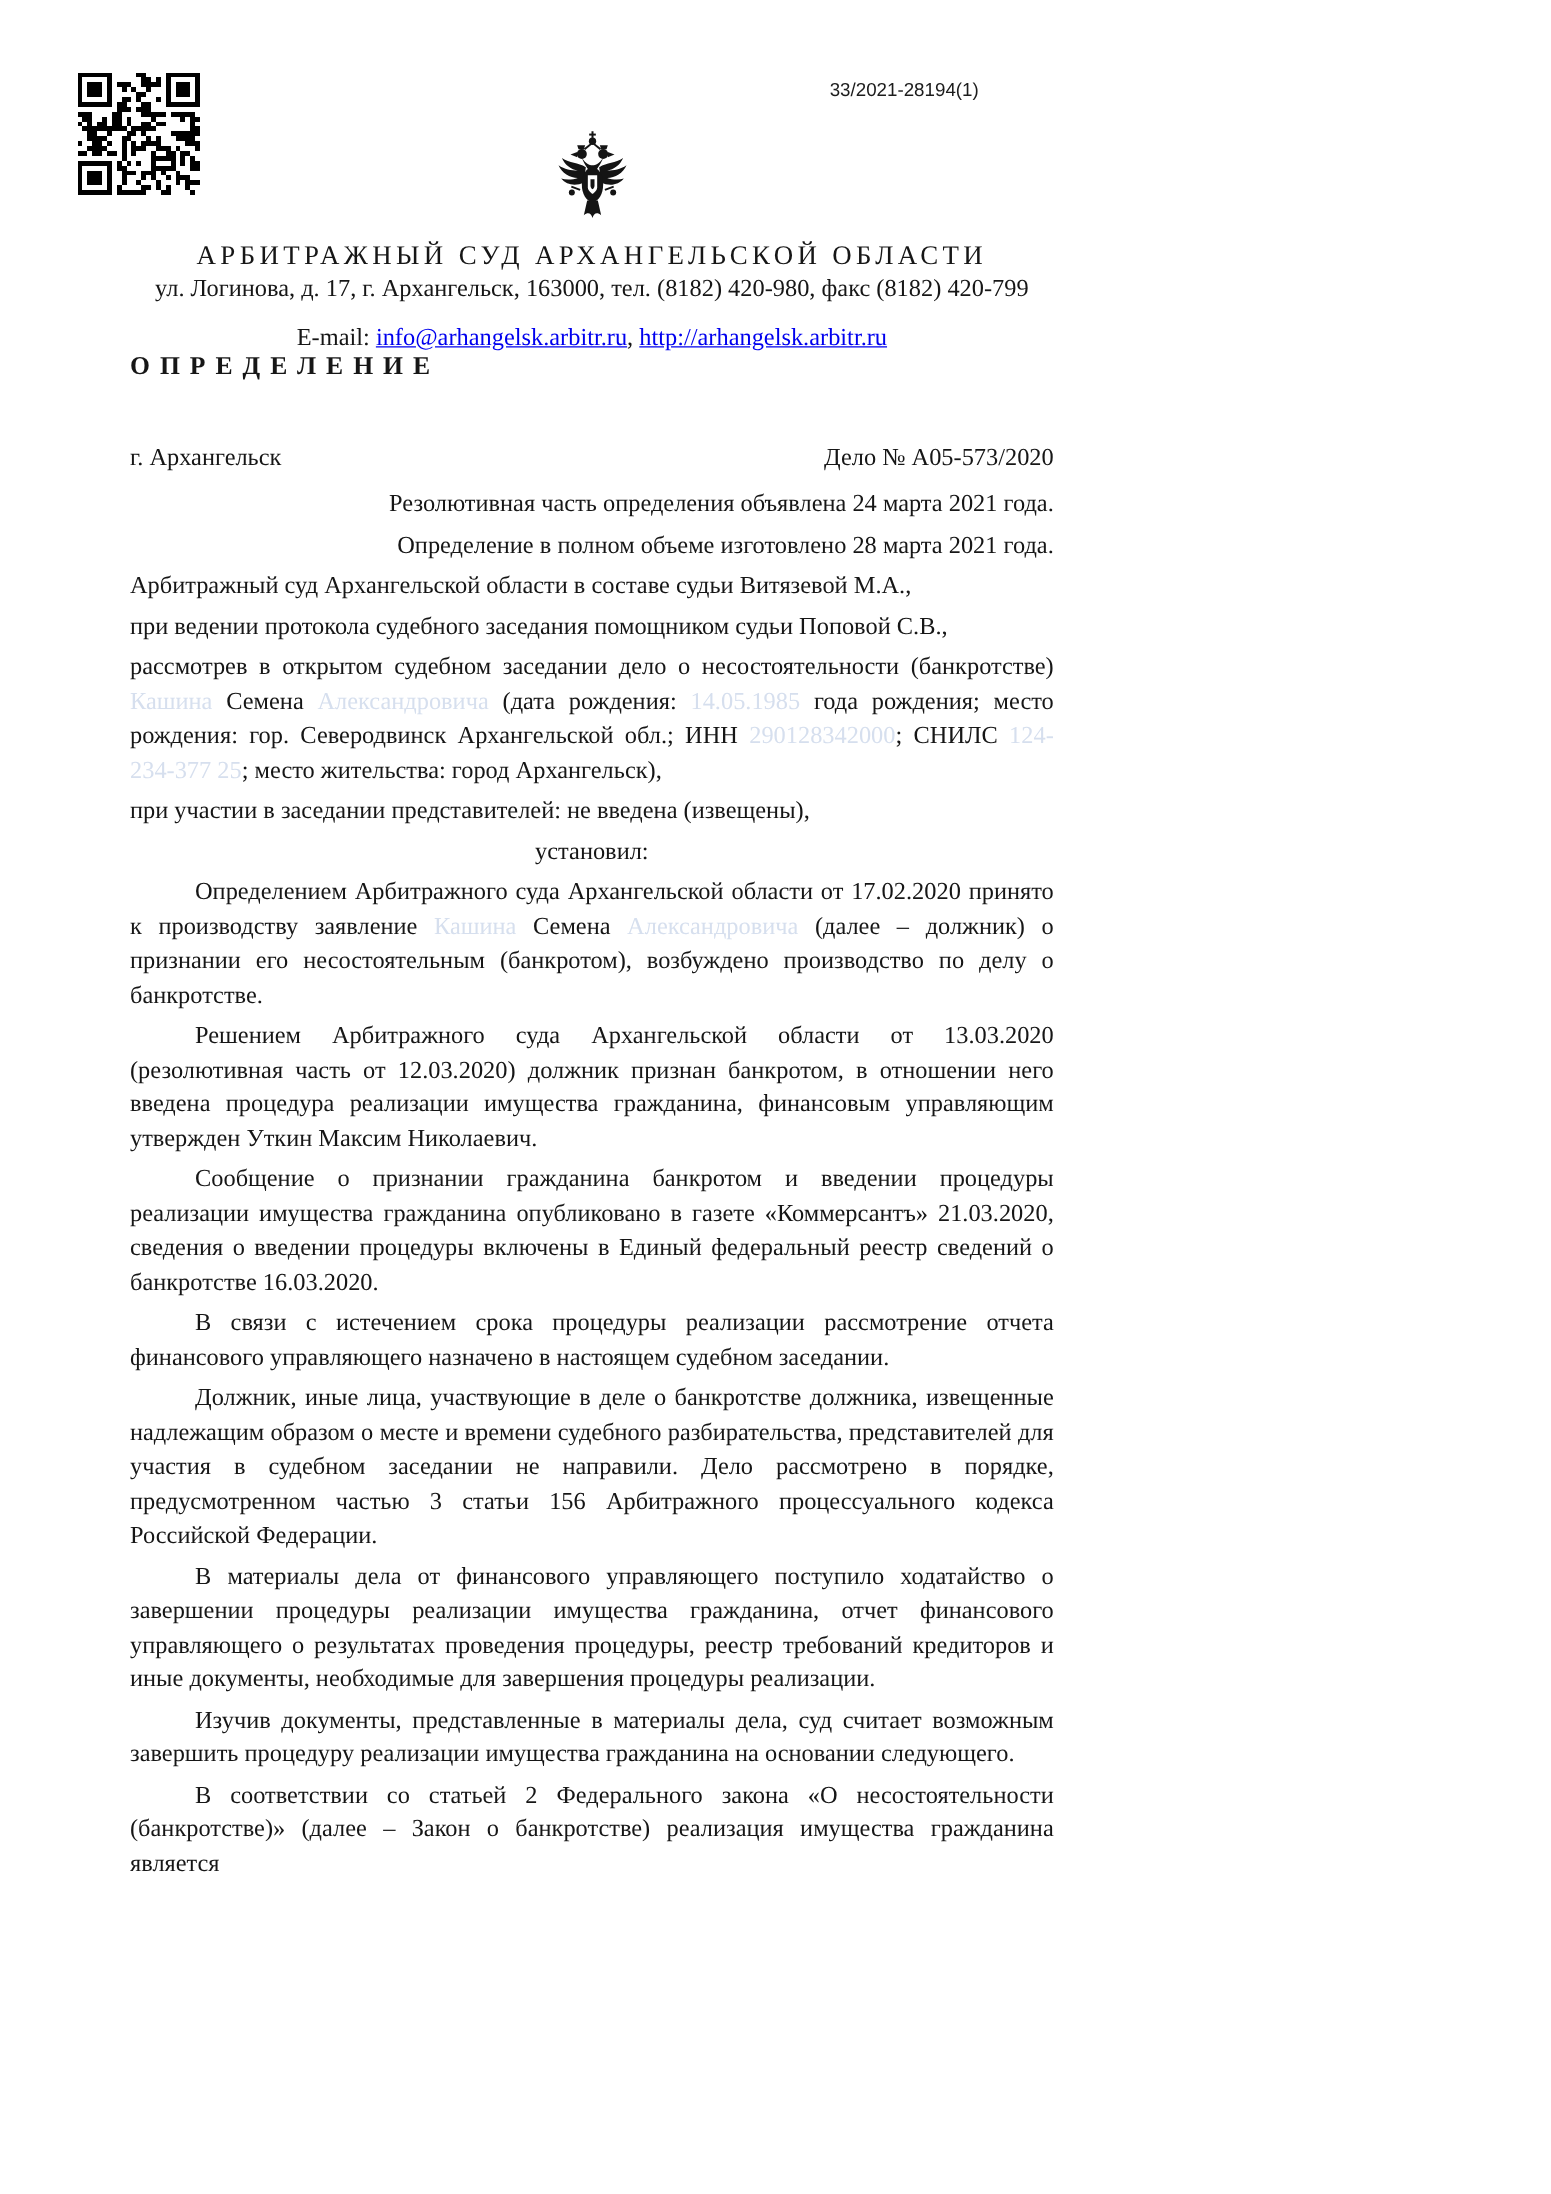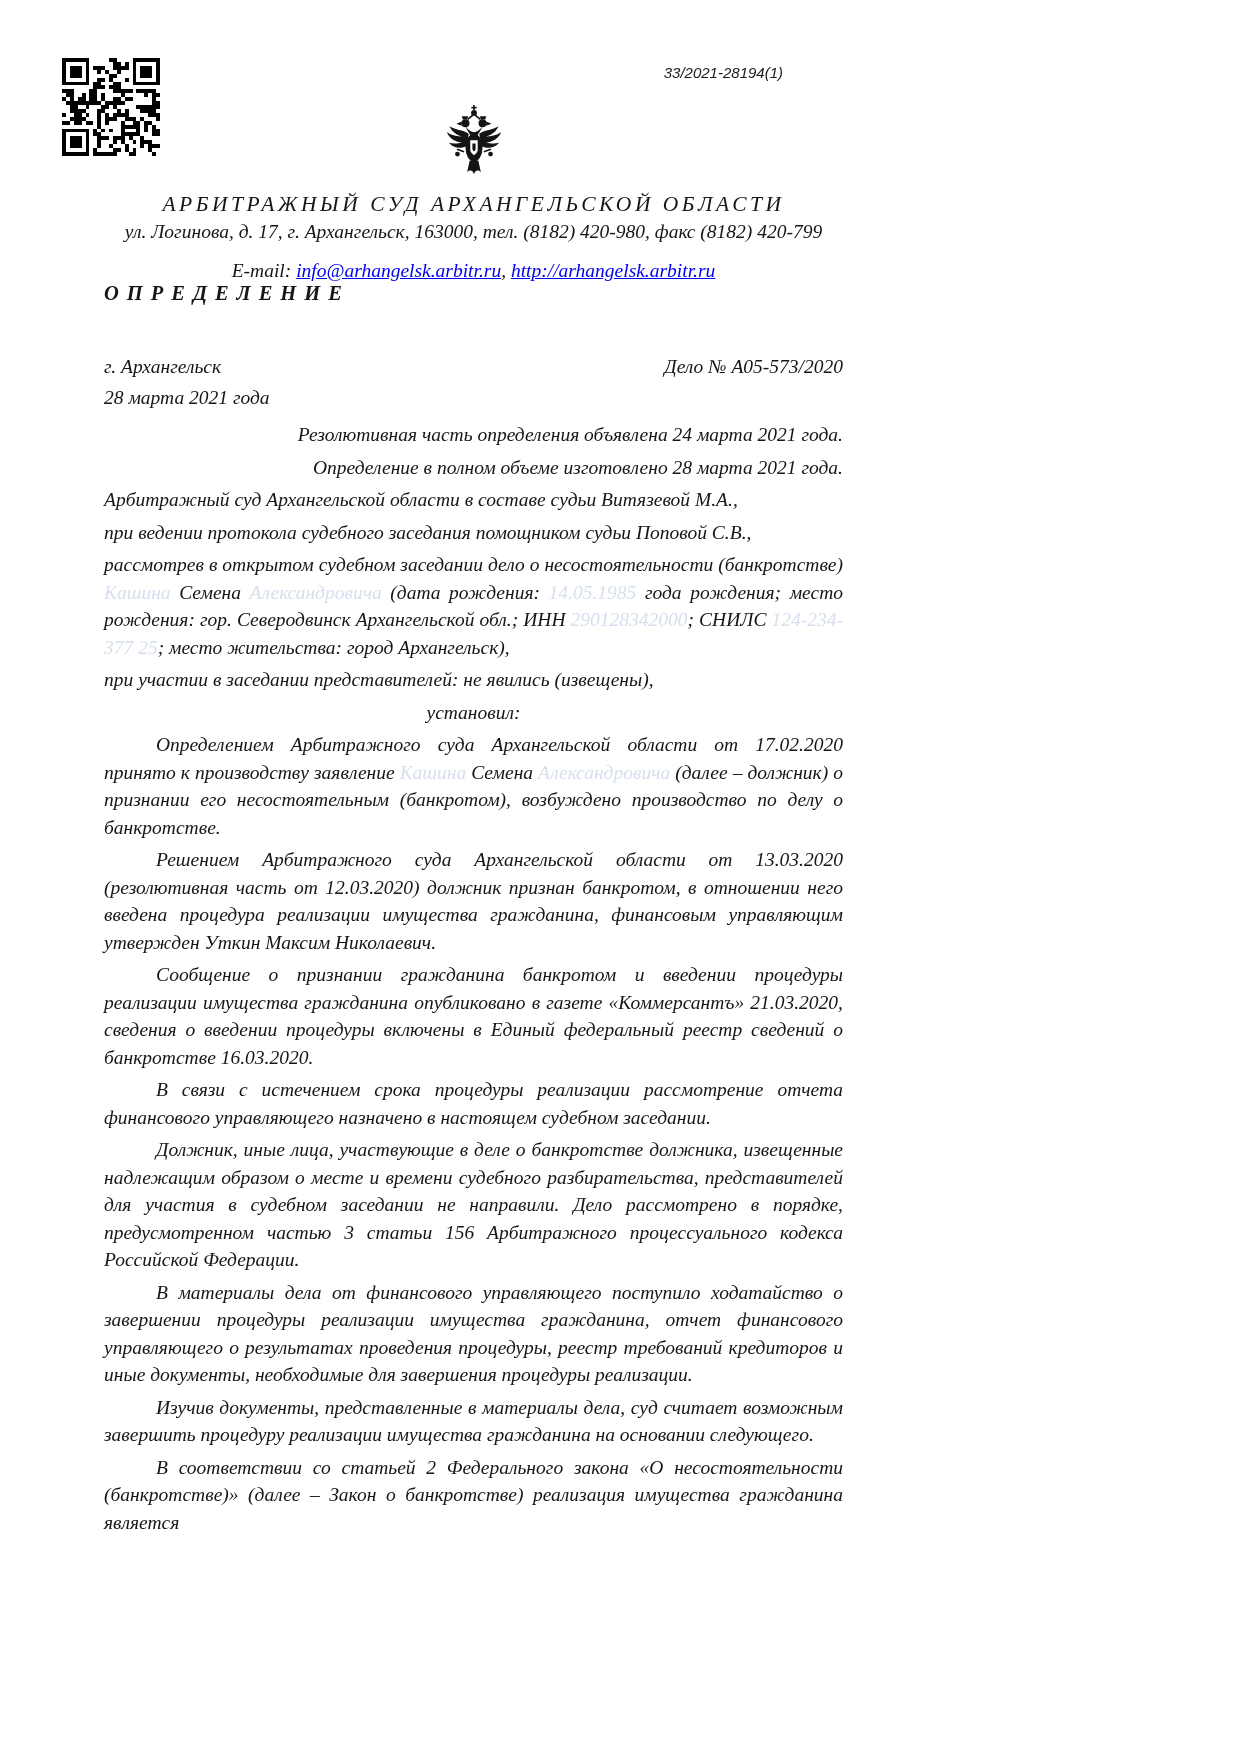--- a/index.html
+++ b/index.html
@@ -10,21 +10,20 @@
   *{margin:0;padding:0;box-sizing:border-box;}
   html,body{background:#ffffff;}
   .page{
     position:relative;
     width:999px;
     height:1755px;
     background:#ffffff;
     font-family:"Liberation Serif","DejaVu Serif",serif;
     color:var(--ink);
     overflow:hidden;
-    font-style:italic;
   }
   .content{
     padding:0 156px 0 104px;
   }
   .qr{
     position:absolute;
     left:62px;top:58px;
     width:98px;height:98px;
   }
   .qr svg{width:100%;height:100%;display:block;}
@@ -362,29 +361,28 @@
     <div class="court-name">АРБИТРАЖНЫЙ СУД АРХАНГЕЛЬСКОЙ ОБЛАСТИ</div>
     <div class="court-address">ул. Логинова, д. 17, г. Архангельск, 163000, тел. (8182) 420-980, факс (8182) 420-799</div>
     <div class="court-contact"><span>E-mail: </span><a>info@arhangelsk.arbitr.ru</a><span>, </span><a>http://arhangelsk.arbitr.ru</a></div>
 
     <div class="doc-title">ОПРЕДЕЛЕНИЕ</div>
 
     <div class="case-row">
       <span>г. Архангельск</span>
       <span>Дело № А05-573/2020</span>
     </div>
-    <div class="date-line">28 марта 2021 года</div>
 
     <div class="body" id="paragraphs">
         <p class="para right"><span>Резолютивная часть определения объявлена 24 марта 2021 года.</span></p>
         <p class="para right"><span>Определение в полном объеме изготовлено 28 марта 2021 года.</span></p>
         <p class="para justify"><span>Арбитражный суд Архангельской области в составе судьи Витязевой М.А.,</span></p>
         <p class="para justify"><span>при ведении протокола судебного заседания помощником судьи Поповой С.В.,</span></p>
         <p class="para justify"><span>рассмотрев в открытом судебном заседании дело о несостоятельности (банкротстве) </span><span class="redacted">Кашина</span><span> Семена </span><span class="redacted">Александровича</span><span> (дата рождения: </span><span class="redacted">14.05.1985</span><span> года рождения; место рождения: гор. Северодвинск Архангельской обл.; ИНН </span><span class="redacted">290128342000</span><span>; СНИЛС </span><span class="redacted">124-234-377 25</span><span>; место жительства: город Архангельск),</span></p>
-        <p class="para justify"><span>при участии в заседании представителей: не явились (извещены),</span></p>
+        <p class="para justify"><span>при участии в заседании представителей: не введена (извещены),</span></p>
         <p class="para center"><span>установил:</span></p>
         <p class="para justify indent"><span>Определением Арбитражного суда Архангельской области от 17.02.2020 принято к производству заявление </span><span class="redacted">Кашина</span><span> Семена </span><span class="redacted">Александровича</span><span> (далее – должник) о признании его несостоятельным (банкротом), возбуждено производство по делу о банкротстве.</span></p>
         <p class="para justify indent"><span>Решением Арбитражного суда Архангельской области от 13.03.2020 (резолютивная часть от 12.03.2020) должник признан банкротом, в отношении него введена процедура реализации имущества гражданина, финансовым управляющим утвержден Уткин Максим Николаевич.</span></p>
         <p class="para justify indent"><span>Сообщение о признании гражданина банкротом и введении процедуры реализации имущества гражданина опубликовано в газете «Коммерсантъ» 21.03.2020, сведения о введении процедуры включены в Единый федеральный реестр сведений о банкротстве 16.03.2020.</span></p>
         <p class="para justify indent"><span>В связи с истечением срока процедуры реализации рассмотрение отчета финансового управляющего назначено в настоящем судебном заседании.</span></p>
         <p class="para justify indent"><span>Должник, иные лица, участвующие в деле о банкротстве должника, извещенные надлежащим образом о месте и времени судебного разбирательства, представителей для участия в судебном заседании не направили. Дело рассмотрено в порядке, предусмотренном частью 3 статьи 156 Арбитражного процессуального кодекса Российской Федерации.</span></p>
         <p class="para justify indent"><span>В материалы дела от финансового управляющего поступило ходатайство о завершении процедуры реализации имущества гражданина, отчет финансового управляющего о результатах проведения процедуры, реестр требований кредиторов и иные документы, необходимые для завершения процедуры реализации.</span></p>
         <p class="para justify indent"><span>Изучив документы, представленные в материалы дела, суд считает возможным завершить процедуру реализации имущества гражданина на основании следующего.</span></p>
         <p class="para justify indent"><span>В соответствии со статьей 2 Федерального закона «О несостоятельности (банкротстве)» (далее – Закон о банкротстве) реализация имущества гражданина является</span></p>
       </div>

